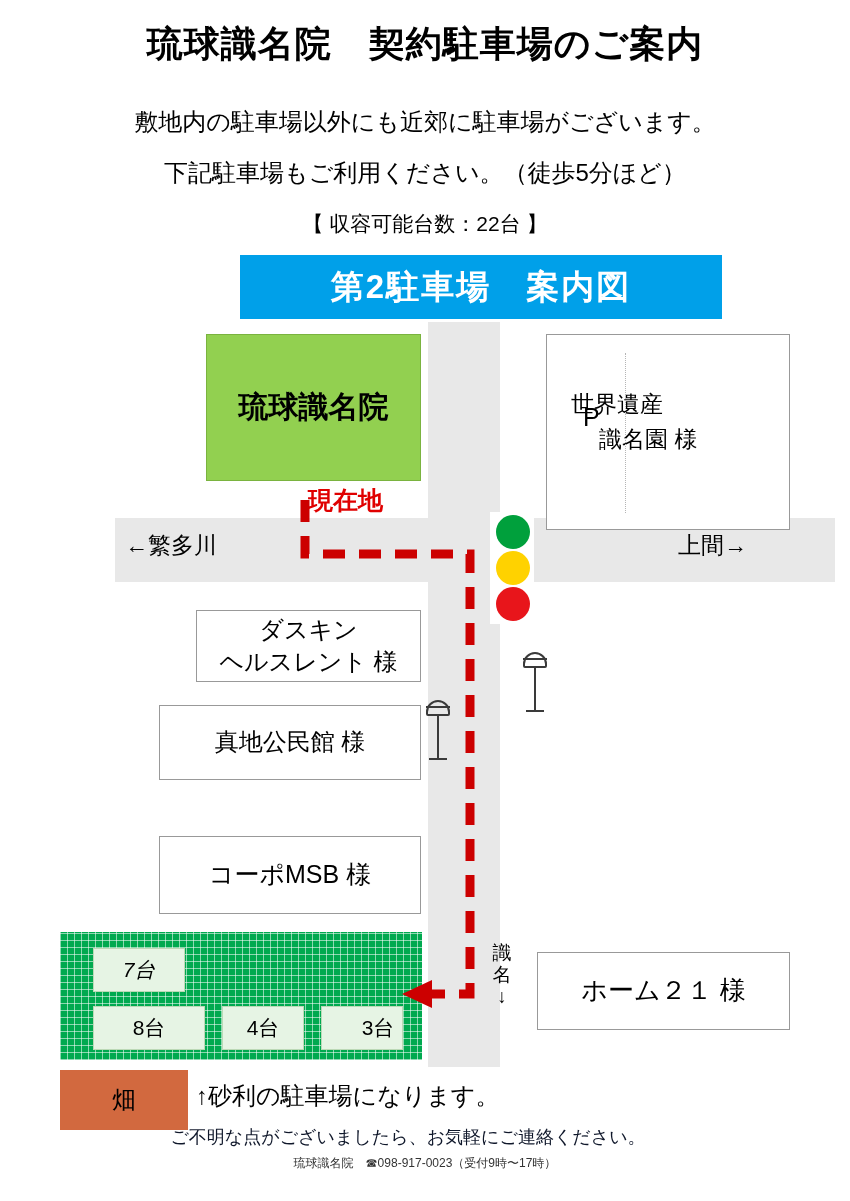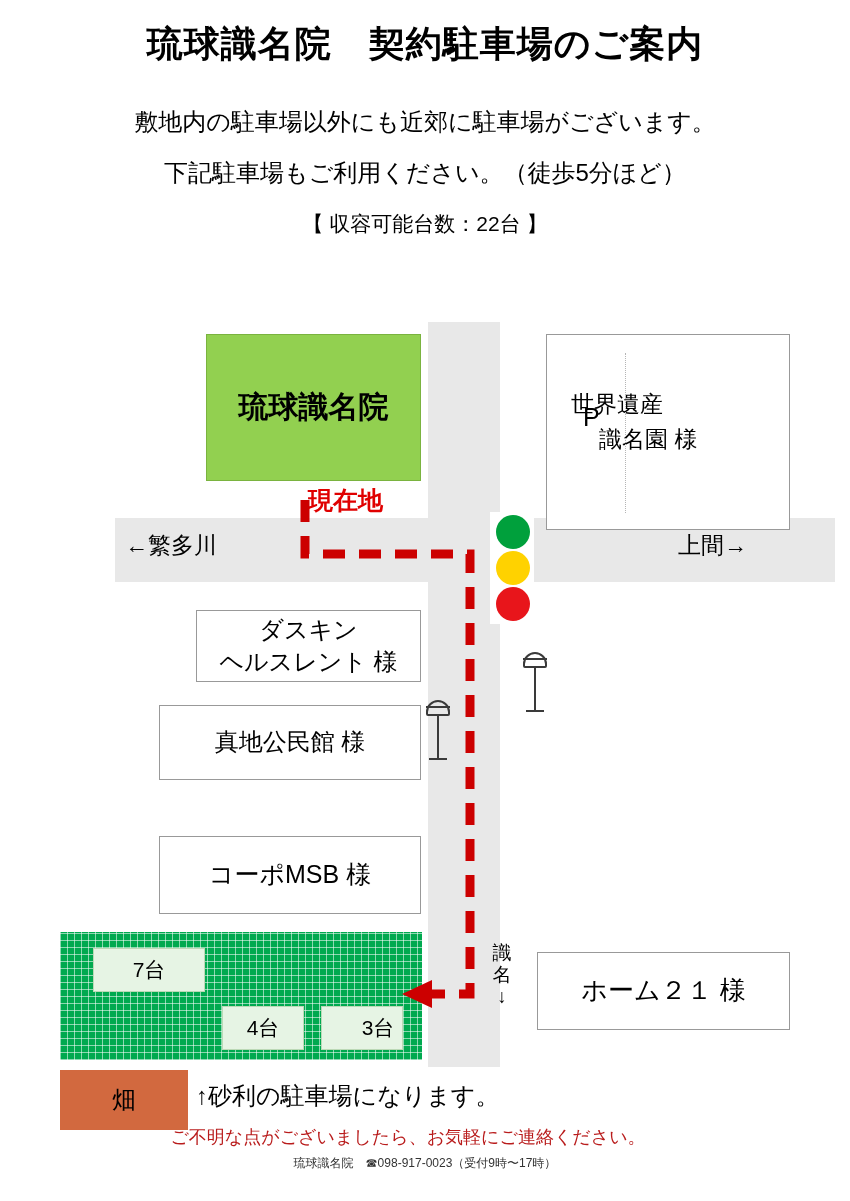--- a/index.html
+++ b/index.html
@@ -303,21 +303,21 @@
     position: absolute;
     background: #e6f4e4;
     border: 1px solid #bcd9b6;
     box-sizing: border-box;
     display: flex;
     align-items: center;
     justify-content: center;
     font-size: 21px;
     color: #000;
   }
-  .slot-7 { left: 33px; top: 16px; width: 112px; height: 44px; }
+  .slot-7 { left: 33px; top: 16px; width: 92px; height: 44px; font-style: italic; }
   .slot-8 { left: 33px; top: 74px; width: 112px; height: 44px; }
   .slot-4 { left: 162px; top: 74px; width: 82px; height: 44px; }
   .slot-3 { left: 261px; top: 74px; width: 82px; height: 44px; padding-left: 32px; }
 
   
   .field {
     position: absolute;
     left: 60px;
     top: 748px;
     width: 128px;
@@ -347,21 +347,21 @@
   }
 
   
   .footer1 {
     position: absolute;
     top: 1125px;
     left: 0;
     width: 816px;
     text-align: center;
     font-size: 18px;
-    color: #b91c1c;
+    color: #0f172a;
   }
   .footer2 {
     position: absolute;
     top: 1155px;
     left: 0;
     width: 850px;
     text-align: center;
     font-size: 12px;
     color: #333;
   }
@@ -369,20 +369,21 @@
 </head>
 <body>
 
 <div class="page">
 
   <div class="title">琉球識名院　契約駐車場のご案内</div>
   <div class="lead1">敷地内の駐車場以外にも近郊に駐車場がございます。</div>
   <div class="lead2">下記駐車場もご利用ください。（徒歩5分ほど）</div>
   <div class="capacity">【 収容可能台数：22台 】</div>
 
+  <div class="banner">第2駐車場　案内図</div>
 
   <div class="map">
 
     <div class="road-v"></div>
     <div class="road-h"></div>
 
     <div class="clinic">琉球識名院</div>
 
     <div class="box heritage">
       <span class="divider"></span>
@@ -426,20 +427,21 @@
     </div>
     <div class="box coop">
       <span>コーポMSB 様</span>
     </div>
     <div class="box home21">
       <span>ホーム２１ 様</span>
     </div>
 
     <div class="lot">
       <div class="slot slot-7">7台</div>
+      <div class="slot slot-8">8台</div>
       <div class="slot slot-4">4台</div>
       <div class="slot slot-3">3台</div>
     </div>
 
     <div class="field">畑</div>
     <div class="gravel-note">↑砂利の駐車場になります。</div>
 
     <svg class="route" viewBox="0 0 850 760" xmlns="http://www.w3.org/2000/svg">
       <polyline points="305,178 305,232 470,232 470,672 432,672" fill="none" stroke="#cc0000" stroke-width="9" stroke-dasharray="22,14" stroke-linecap="butt"></polyline>
       <polygon points="432,658 432,686 402,672" fill="#cc0000"></polygon>

